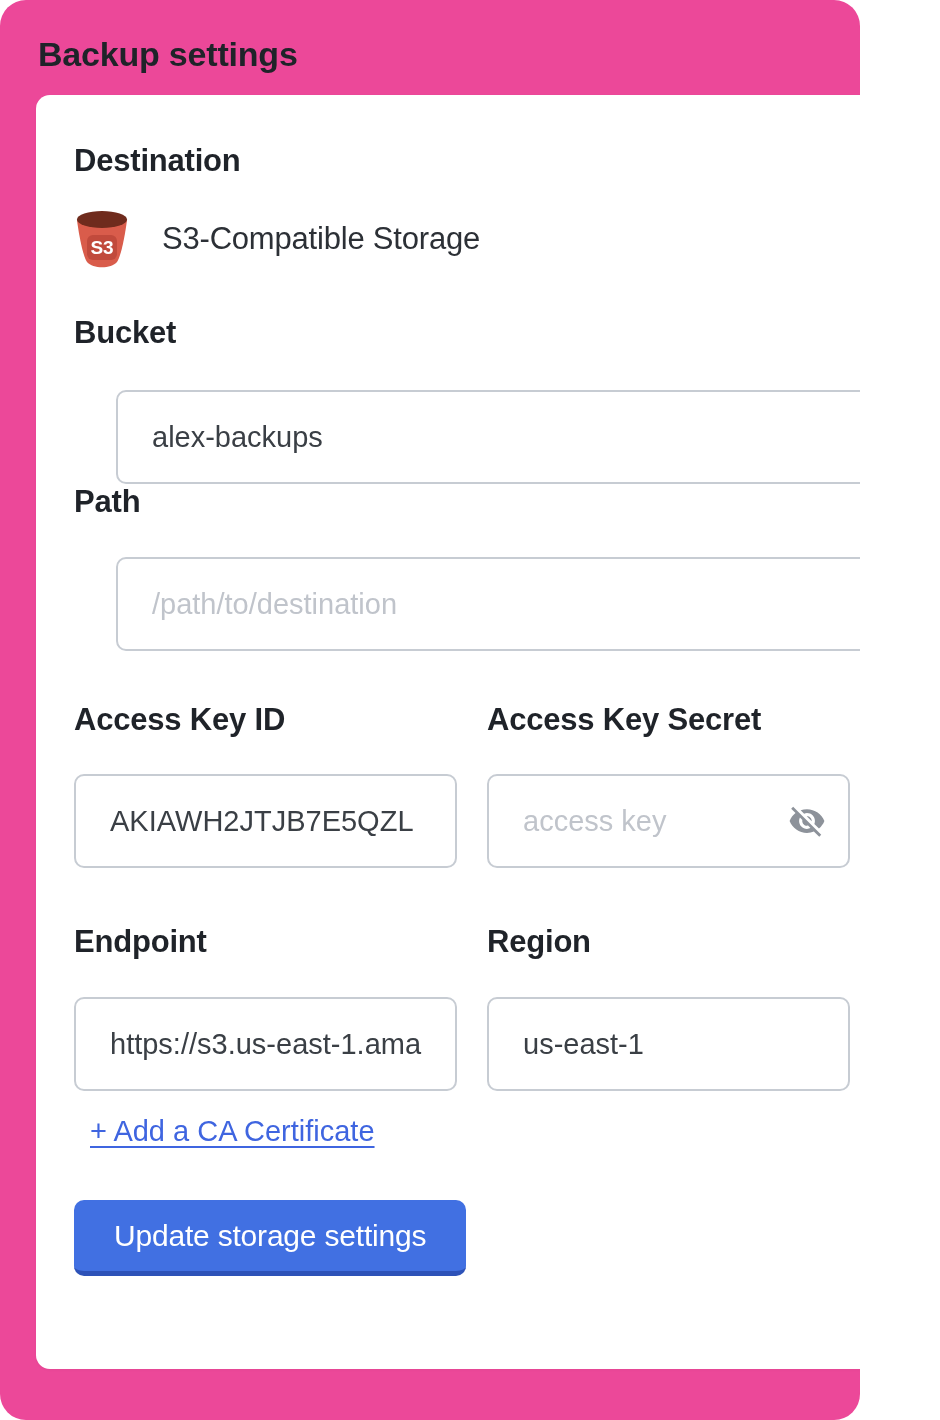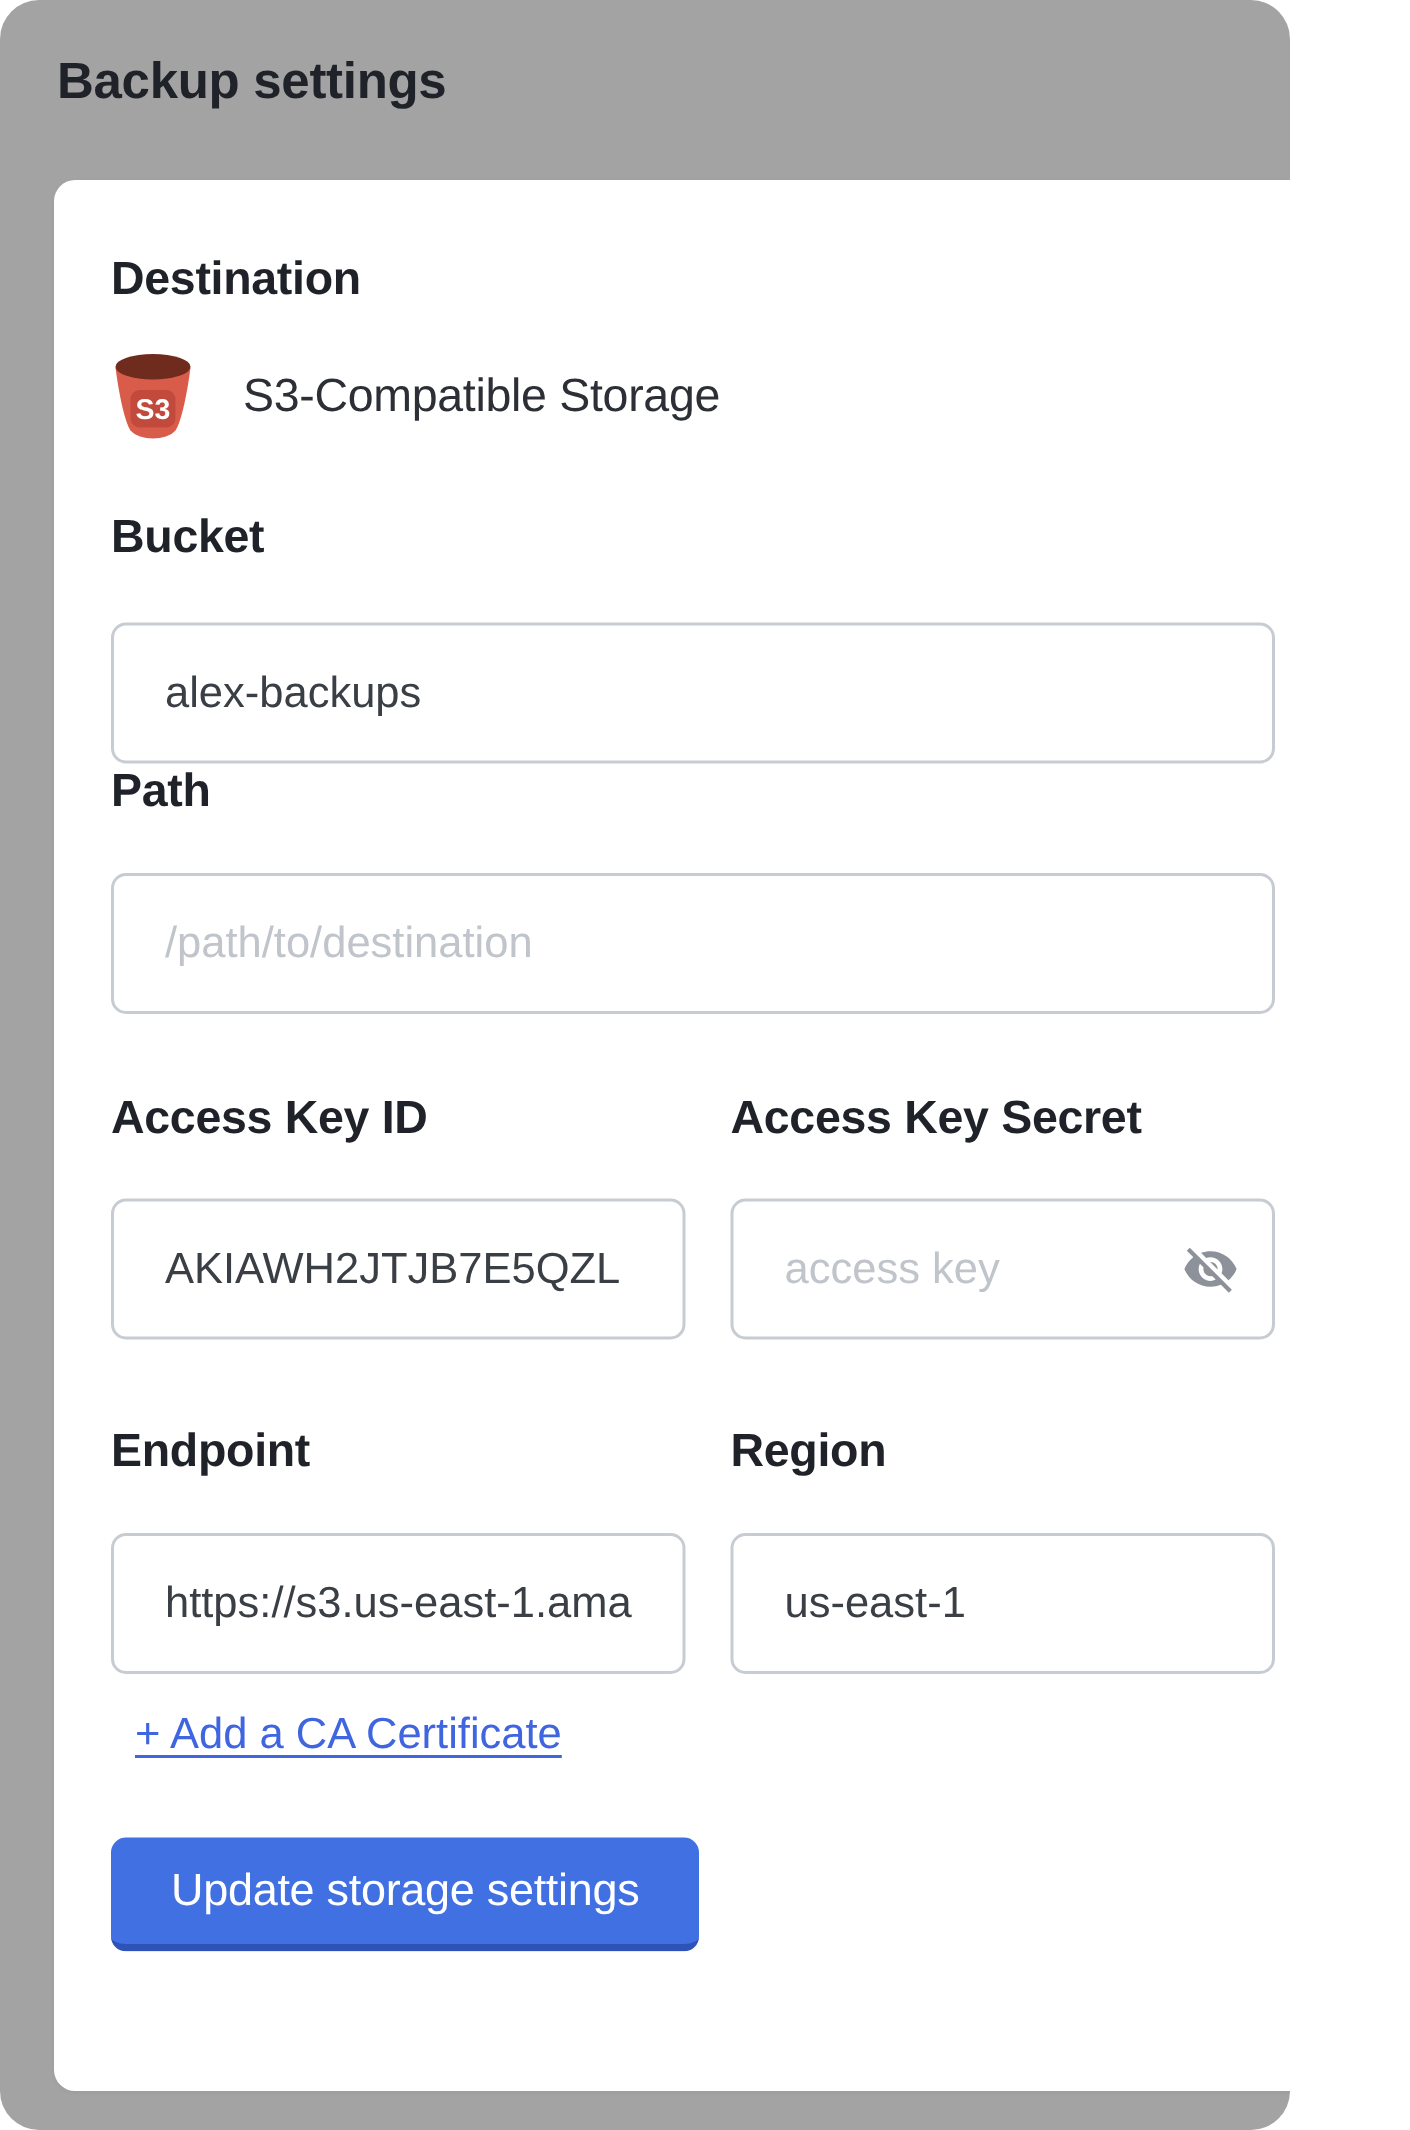--- a/index.html
+++ b/index.html
@@ -5,36 +5,36 @@
   * { margin: 0; padding: 0; box-sizing: border-box; }
   html, body { background: #ffffff; }
   body {
     font-family: "Liberation Sans", sans-serif;
     -webkit-font-smoothing: antialiased;
   }
   .viewport {
     position: relative;
     width: 860px;
     height: 1420px;
-    background: #a3a3a3;
+    background: #ec4899;
     border-radius: 26px;
     overflow: hidden;
   }
   .page-title {
     margin: 34px 0 0 38px;
     font-size: 34px;
     line-height: 40px;
     font-weight: 700;
     color: #1f2329;
     letter-spacing: -0.2px;
   }
   .card {
     position: absolute;
     left: 36px;
-    top: 120px;
+    top: 95px;
     width: 866px;
     height: 1274px;
     background: #ffffff;
     border-radius: 14px;
     box-shadow: 0 1px 3px rgba(20,24,31,0.04);
     padding: 48px 52px 0 38px;
   }
   .field-label {
     font-size: 31px;
     line-height: 36px;
@@ -62,20 +62,21 @@
     width: 100%;
     height: 94px;
     border: 2px solid #c7ccd3;
     border-radius: 10px;
     background: #ffffff;
     padding: 0 28px 0 34px;
     font-family: inherit;
     font-size: 29px;
     color: #3a3f45;
     outline: none;
+    margin-left: 42px;
   }
   .text-input::placeholder { color: #c0c4cb; }
   .mt-input { margin-top: 39px; }
   .mt-input-sm { margin-top: 37px; }
   .two-col {
     display: grid;
     grid-template-columns: 383px 1fr;
     column-gap: 30px;
     row-gap: 36px;
   }

